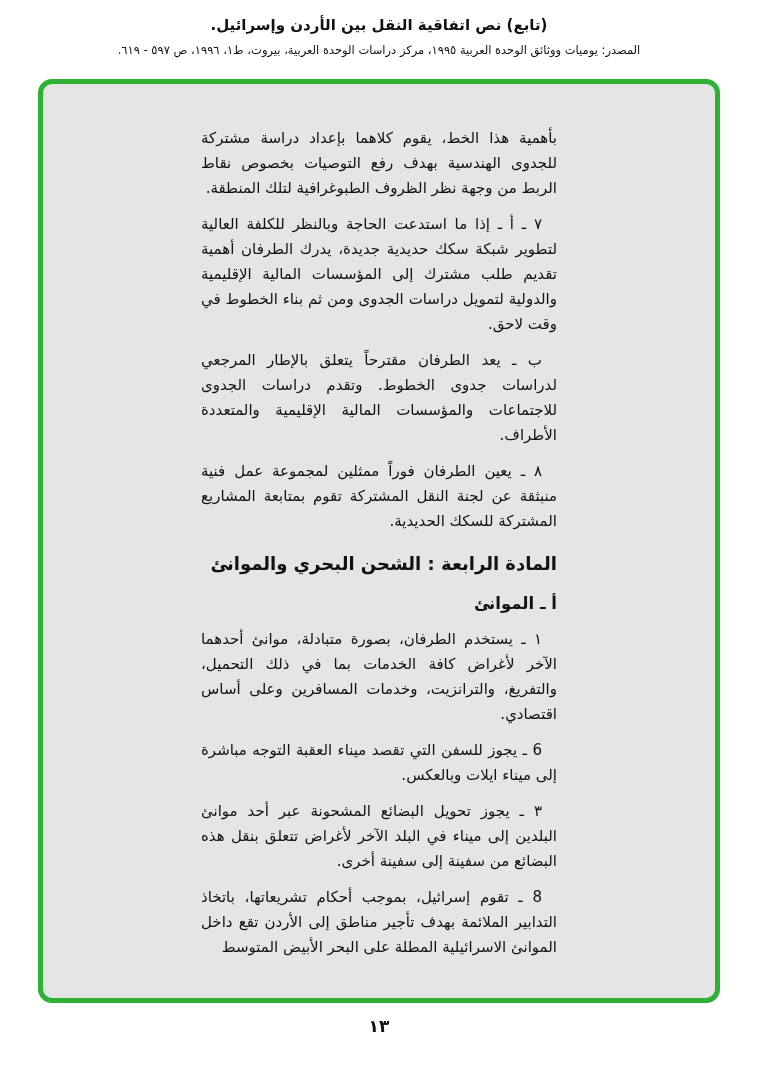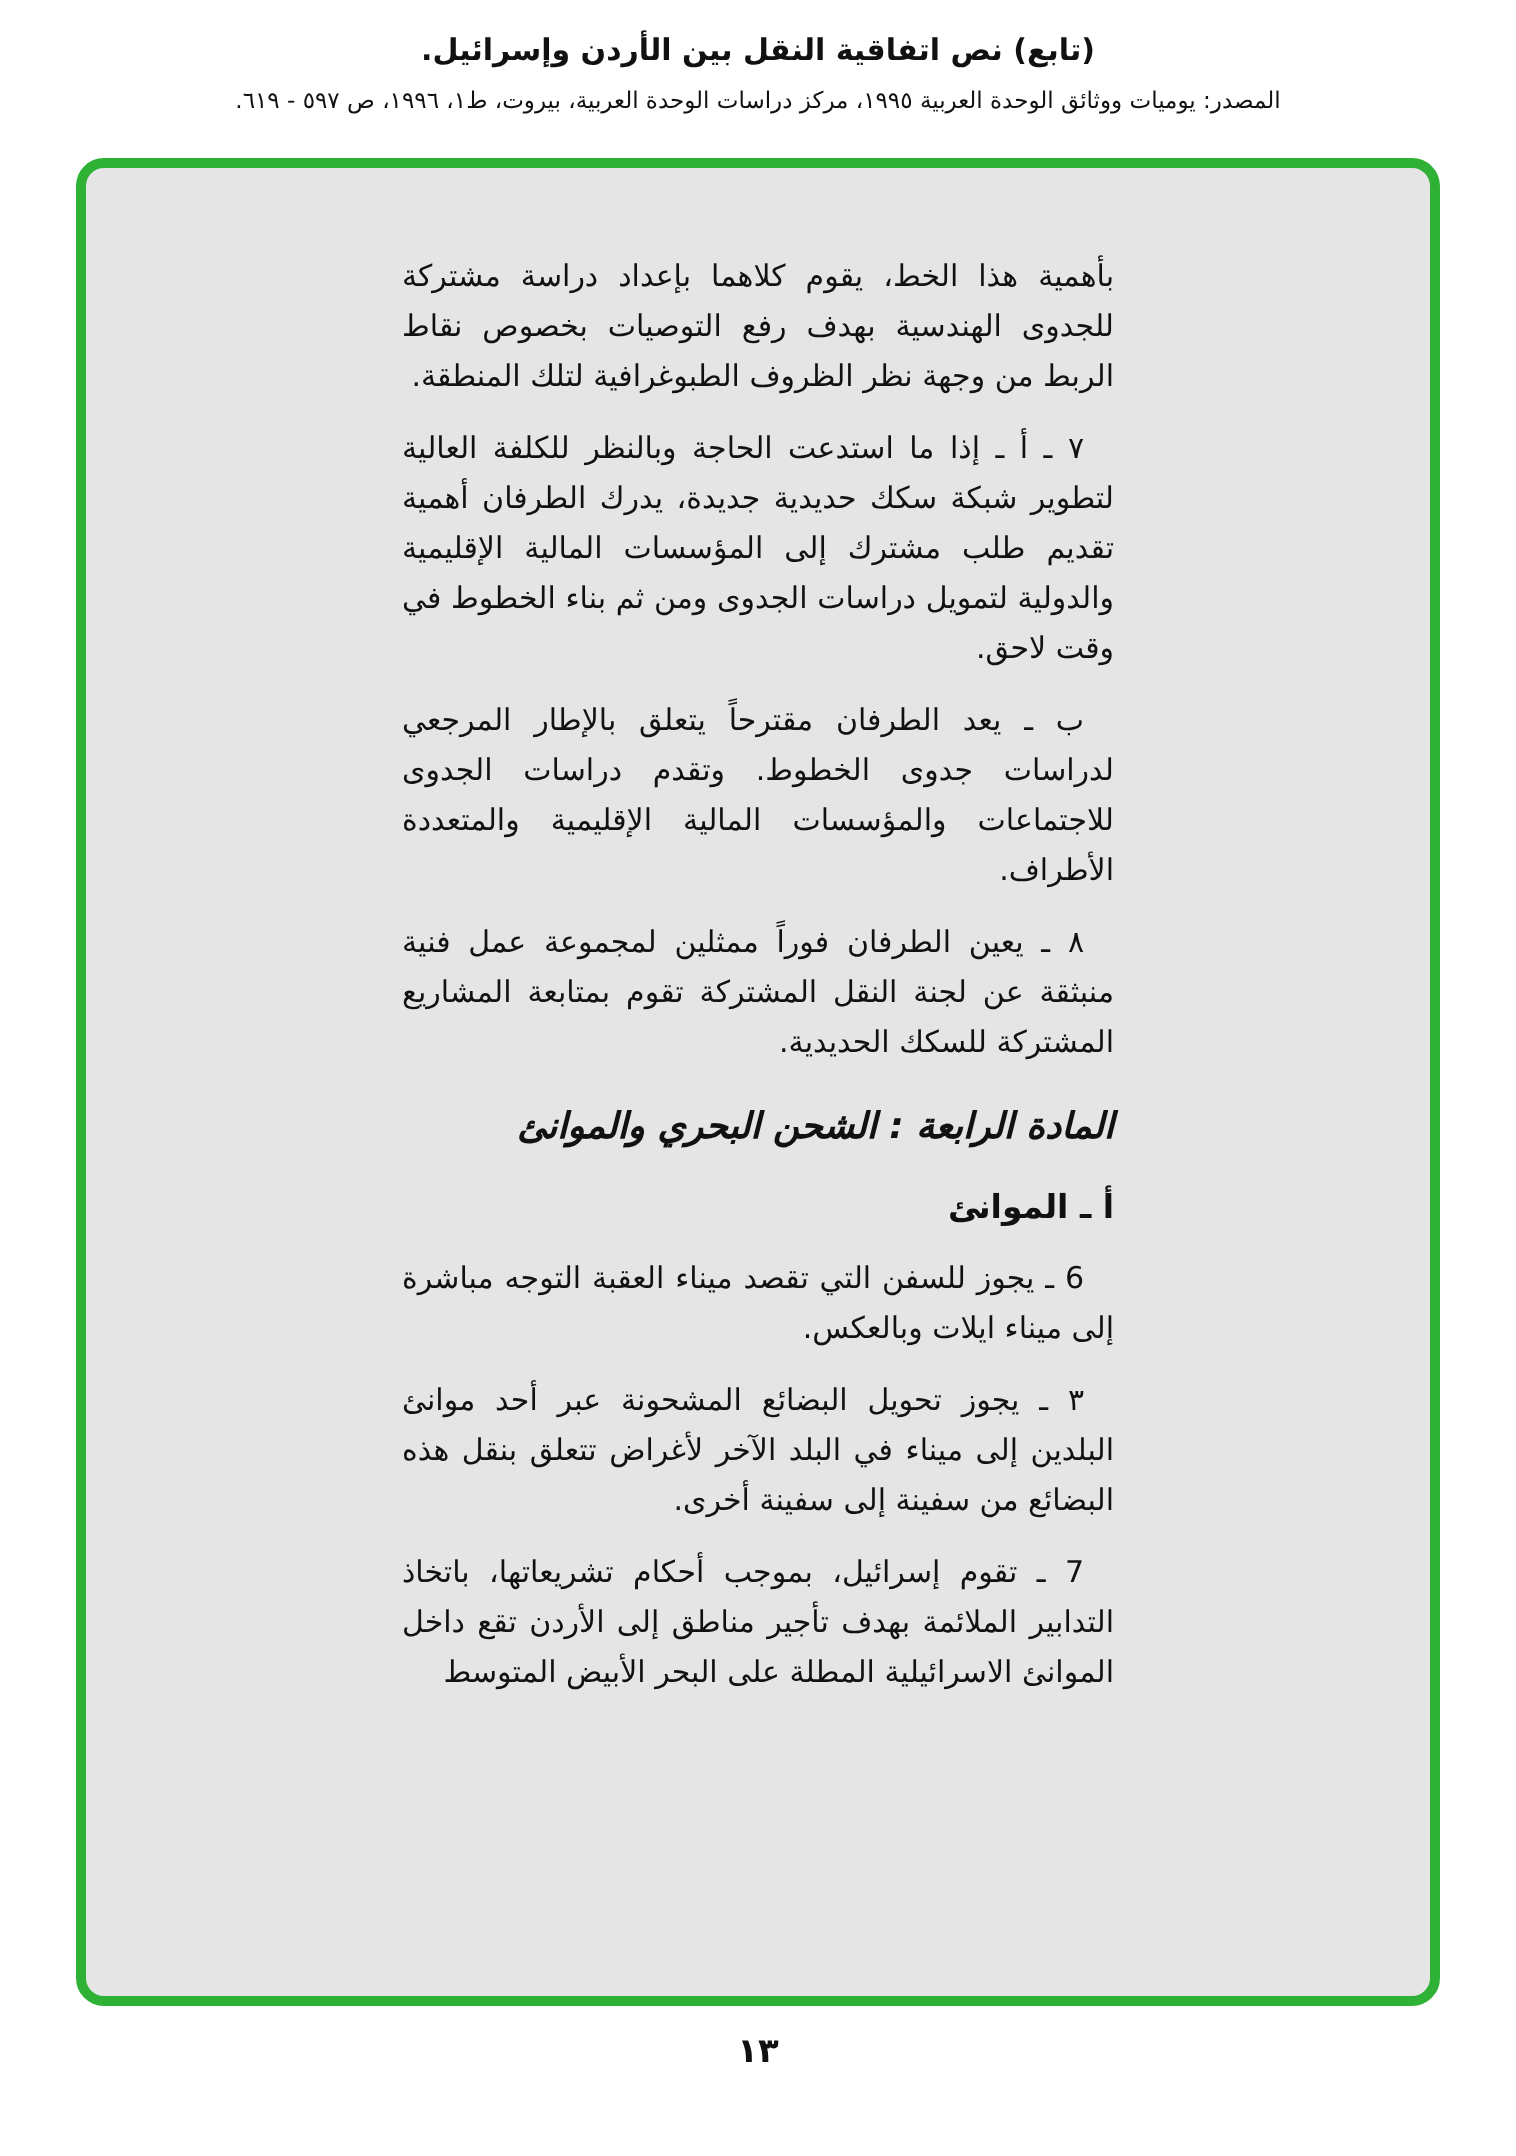--- a/index.html
+++ b/index.html
@@ -54,21 +54,20 @@
   }
   .para.indent {
     text-indent: 15px;
   }
   .heading {
     font-size: 18px;
     font-weight: bold;
     text-align: right;
     line-height: 28px;
     margin: 16px 0 13px 0;
-    font-style: italic;
   }
   .subheading {
     font-size: 16.5px;
     font-weight: bold;
     line-height: 26px;
     margin: 10px 0 10px 0;
   }
   .pagenum {
     text-align: center;
     font-size: 17px;
@@ -95,25 +94,26 @@
       <p class="para indent">٧ ـ أ ـ إذا ما استدعت الحاجة وبالنظر للكلفة العالية لتطوير شبكة سكك حديدية جديدة، يدرك الطرفان أهمية تقديم طلب مشترك إلى المؤسسات المالية الإقليمية والدولية لتمويل دراسات الجدوى ومن ثم بناء الخطوط في وقت لاحق.</p>
 
       <p class="para indent">ب ـ يعد الطرفان مقترحاً يتعلق بالإطار المرجعي لدراسات جدوى الخطوط. وتقدم دراسات الجدوى للاجتماعات والمؤسسات المالية الإقليمية والمتعددة الأطراف.</p>
 
       <p class="para indent">٨ ـ يعين الطرفان فوراً ممثلين لمجموعة عمل فنية منبثقة عن لجنة النقل المشتركة تقوم بمتابعة المشاريع المشتركة للسكك الحديدية.</p>
 
       <h2 class="heading">المادة الرابعة :  الشحن البحري والموانئ</h2>
 
       <h3 class="subheading">أ ـ الموانئ</h3>
 
+      <p class="para indent">١ ـ يستخدم الطرفان، بصورة متبادلة، موانئ أحدهما الآخر لأغراض كافة الخدمات بما في ذلك التحميل، والتفريغ، والترانزيت، وخدمات المسافرين وعلى أساس اقتصادي.</p>
 
       <p class="para indent">6 ـ يجوز للسفن التي تقصد ميناء العقبة التوجه مباشرة إلى ميناء ايلات وبالعكس.</p>
 
       <p class="para indent">٣ ـ يجوز تحويل البضائع المشحونة عبر أحد موانئ البلدين إلى ميناء في البلد الآخر لأغراض تتعلق بنقل هذه البضائع من سفينة إلى سفينة أخرى.</p>
 
-      <p class="para indent">7 ـ تقوم إسرائيل، بموجب أحكام تشريعاتها، باتخاذ التدابير الملائمة بهدف تأجير مناطق إلى الأردن تقع داخل الموانئ الاسرائيلية المطلة على البحر الأبيض المتوسط</p>
+      <p class="para indent">8 ـ تقوم إسرائيل، بموجب أحكام تشريعاتها، باتخاذ التدابير الملائمة بهدف تأجير مناطق إلى الأردن تقع داخل الموانئ الاسرائيلية المطلة على البحر الأبيض المتوسط</p>
 
     </div>
   </div>
 
   <div class="pagenum">١٣</div>
 
 </div>
 
 </body></html>

